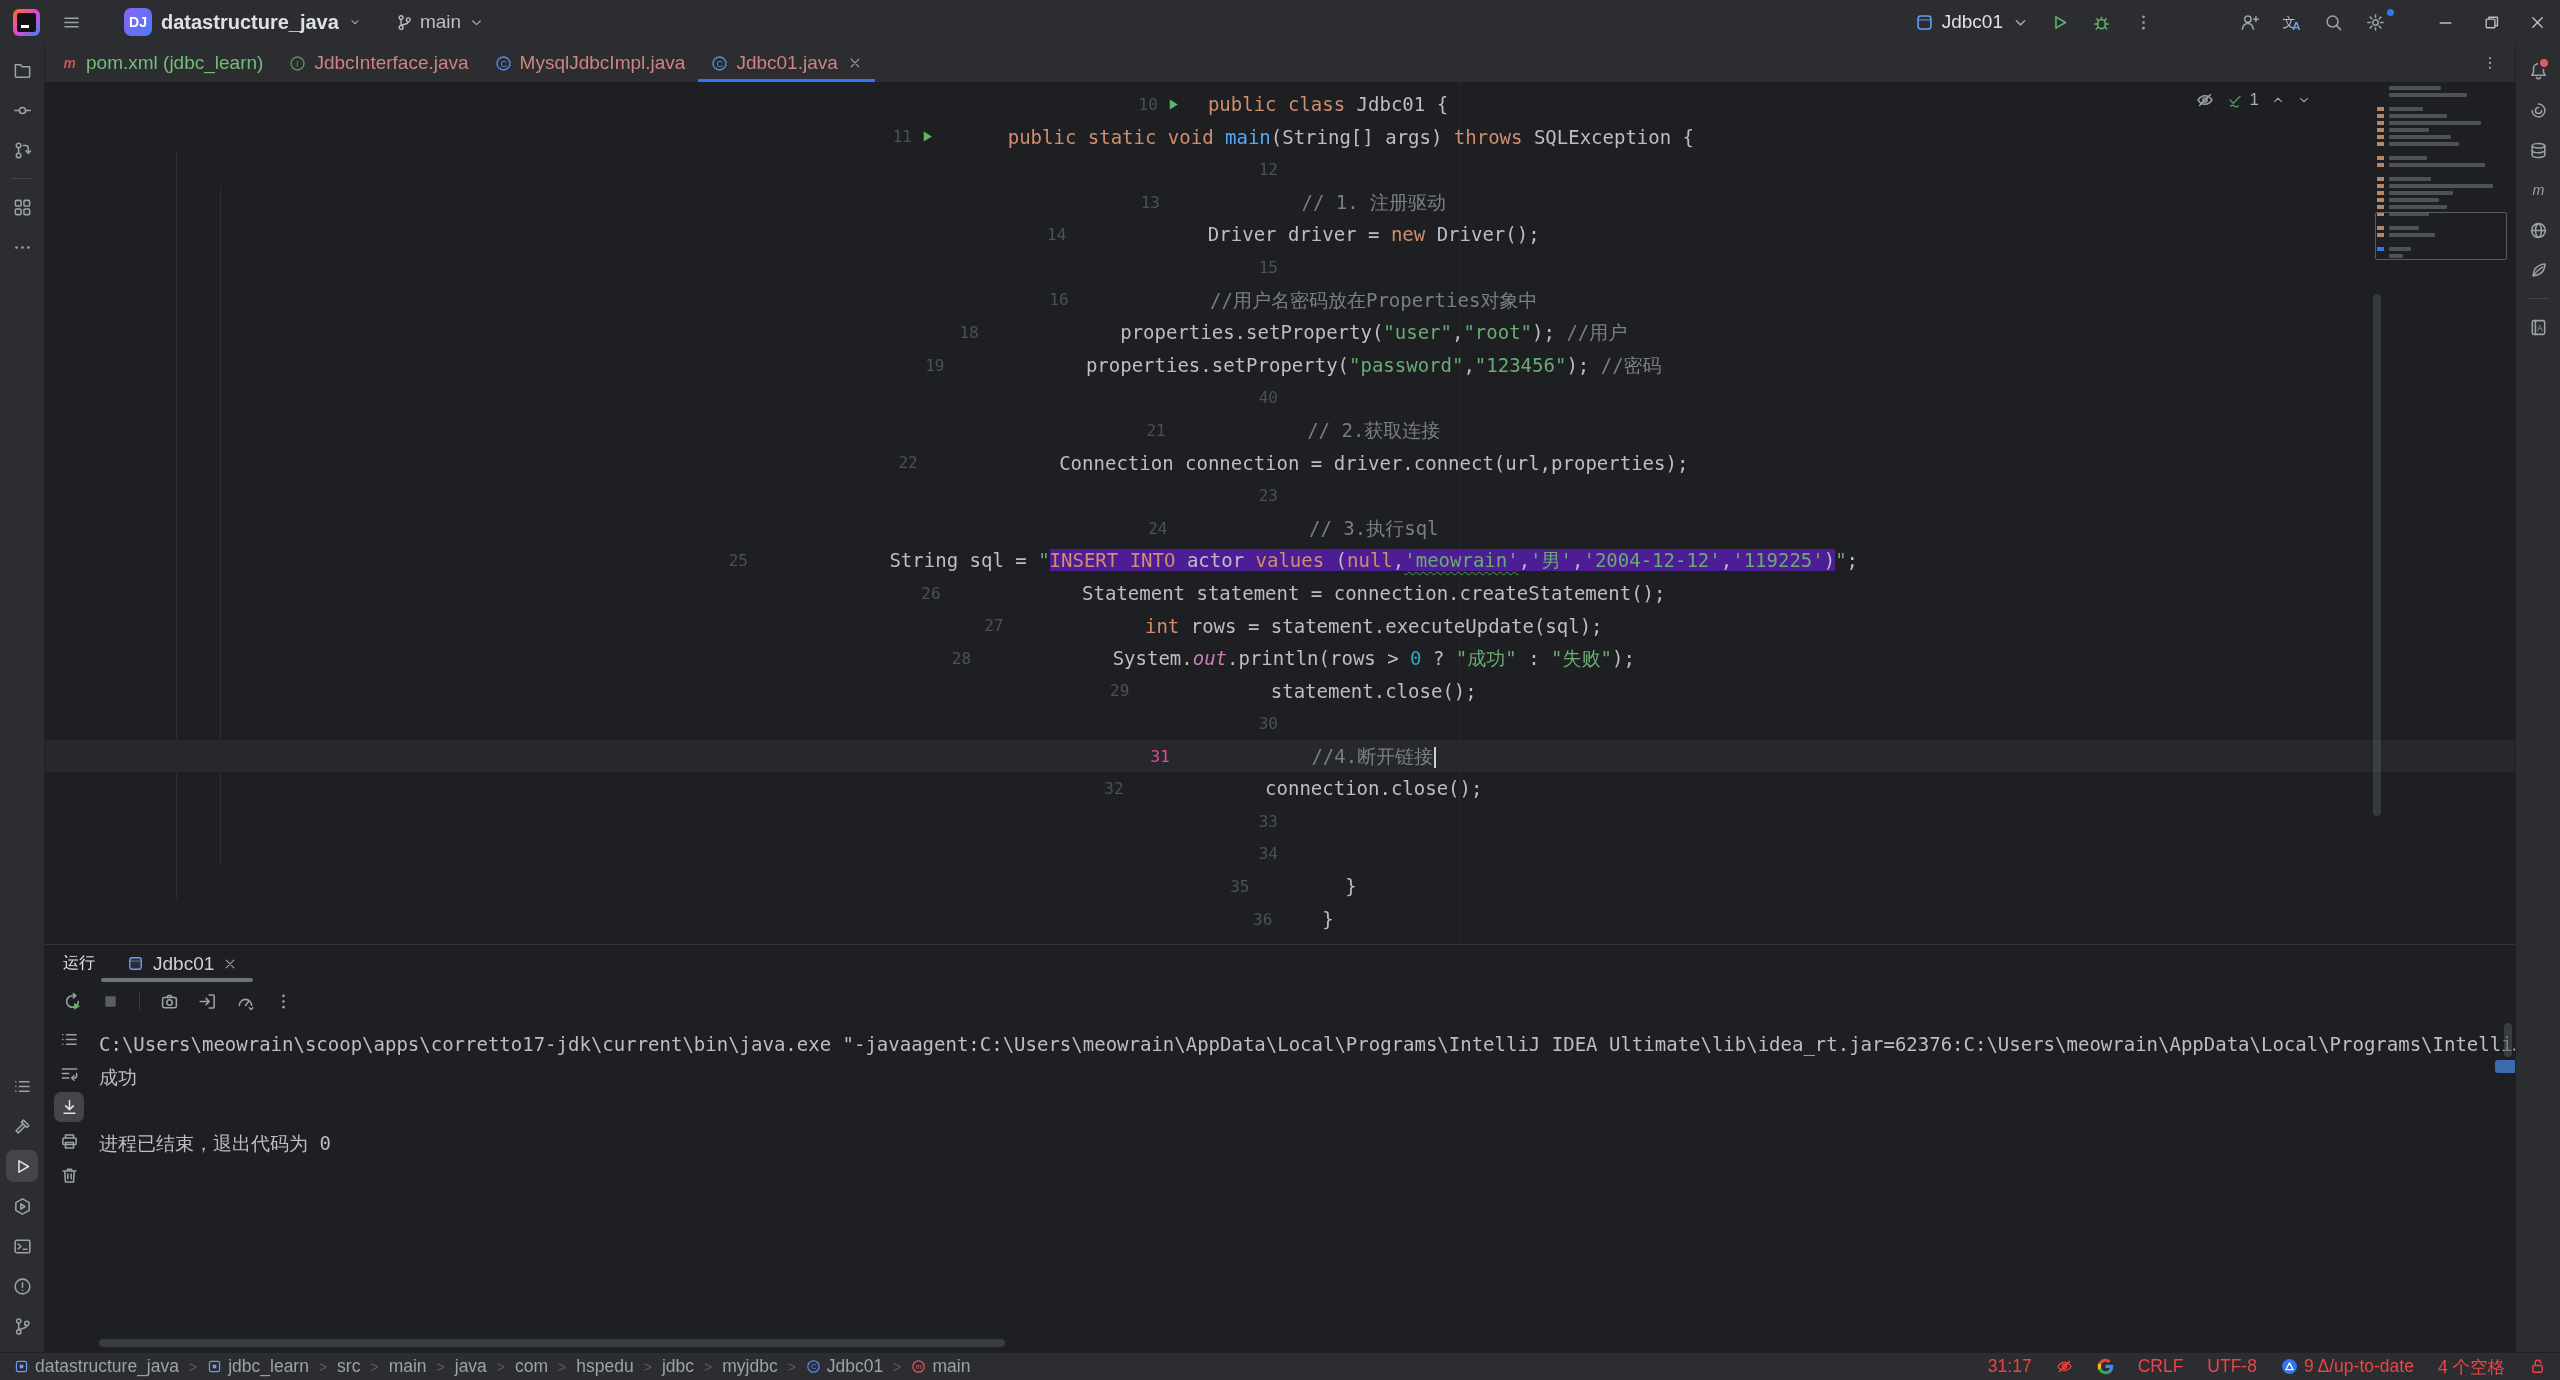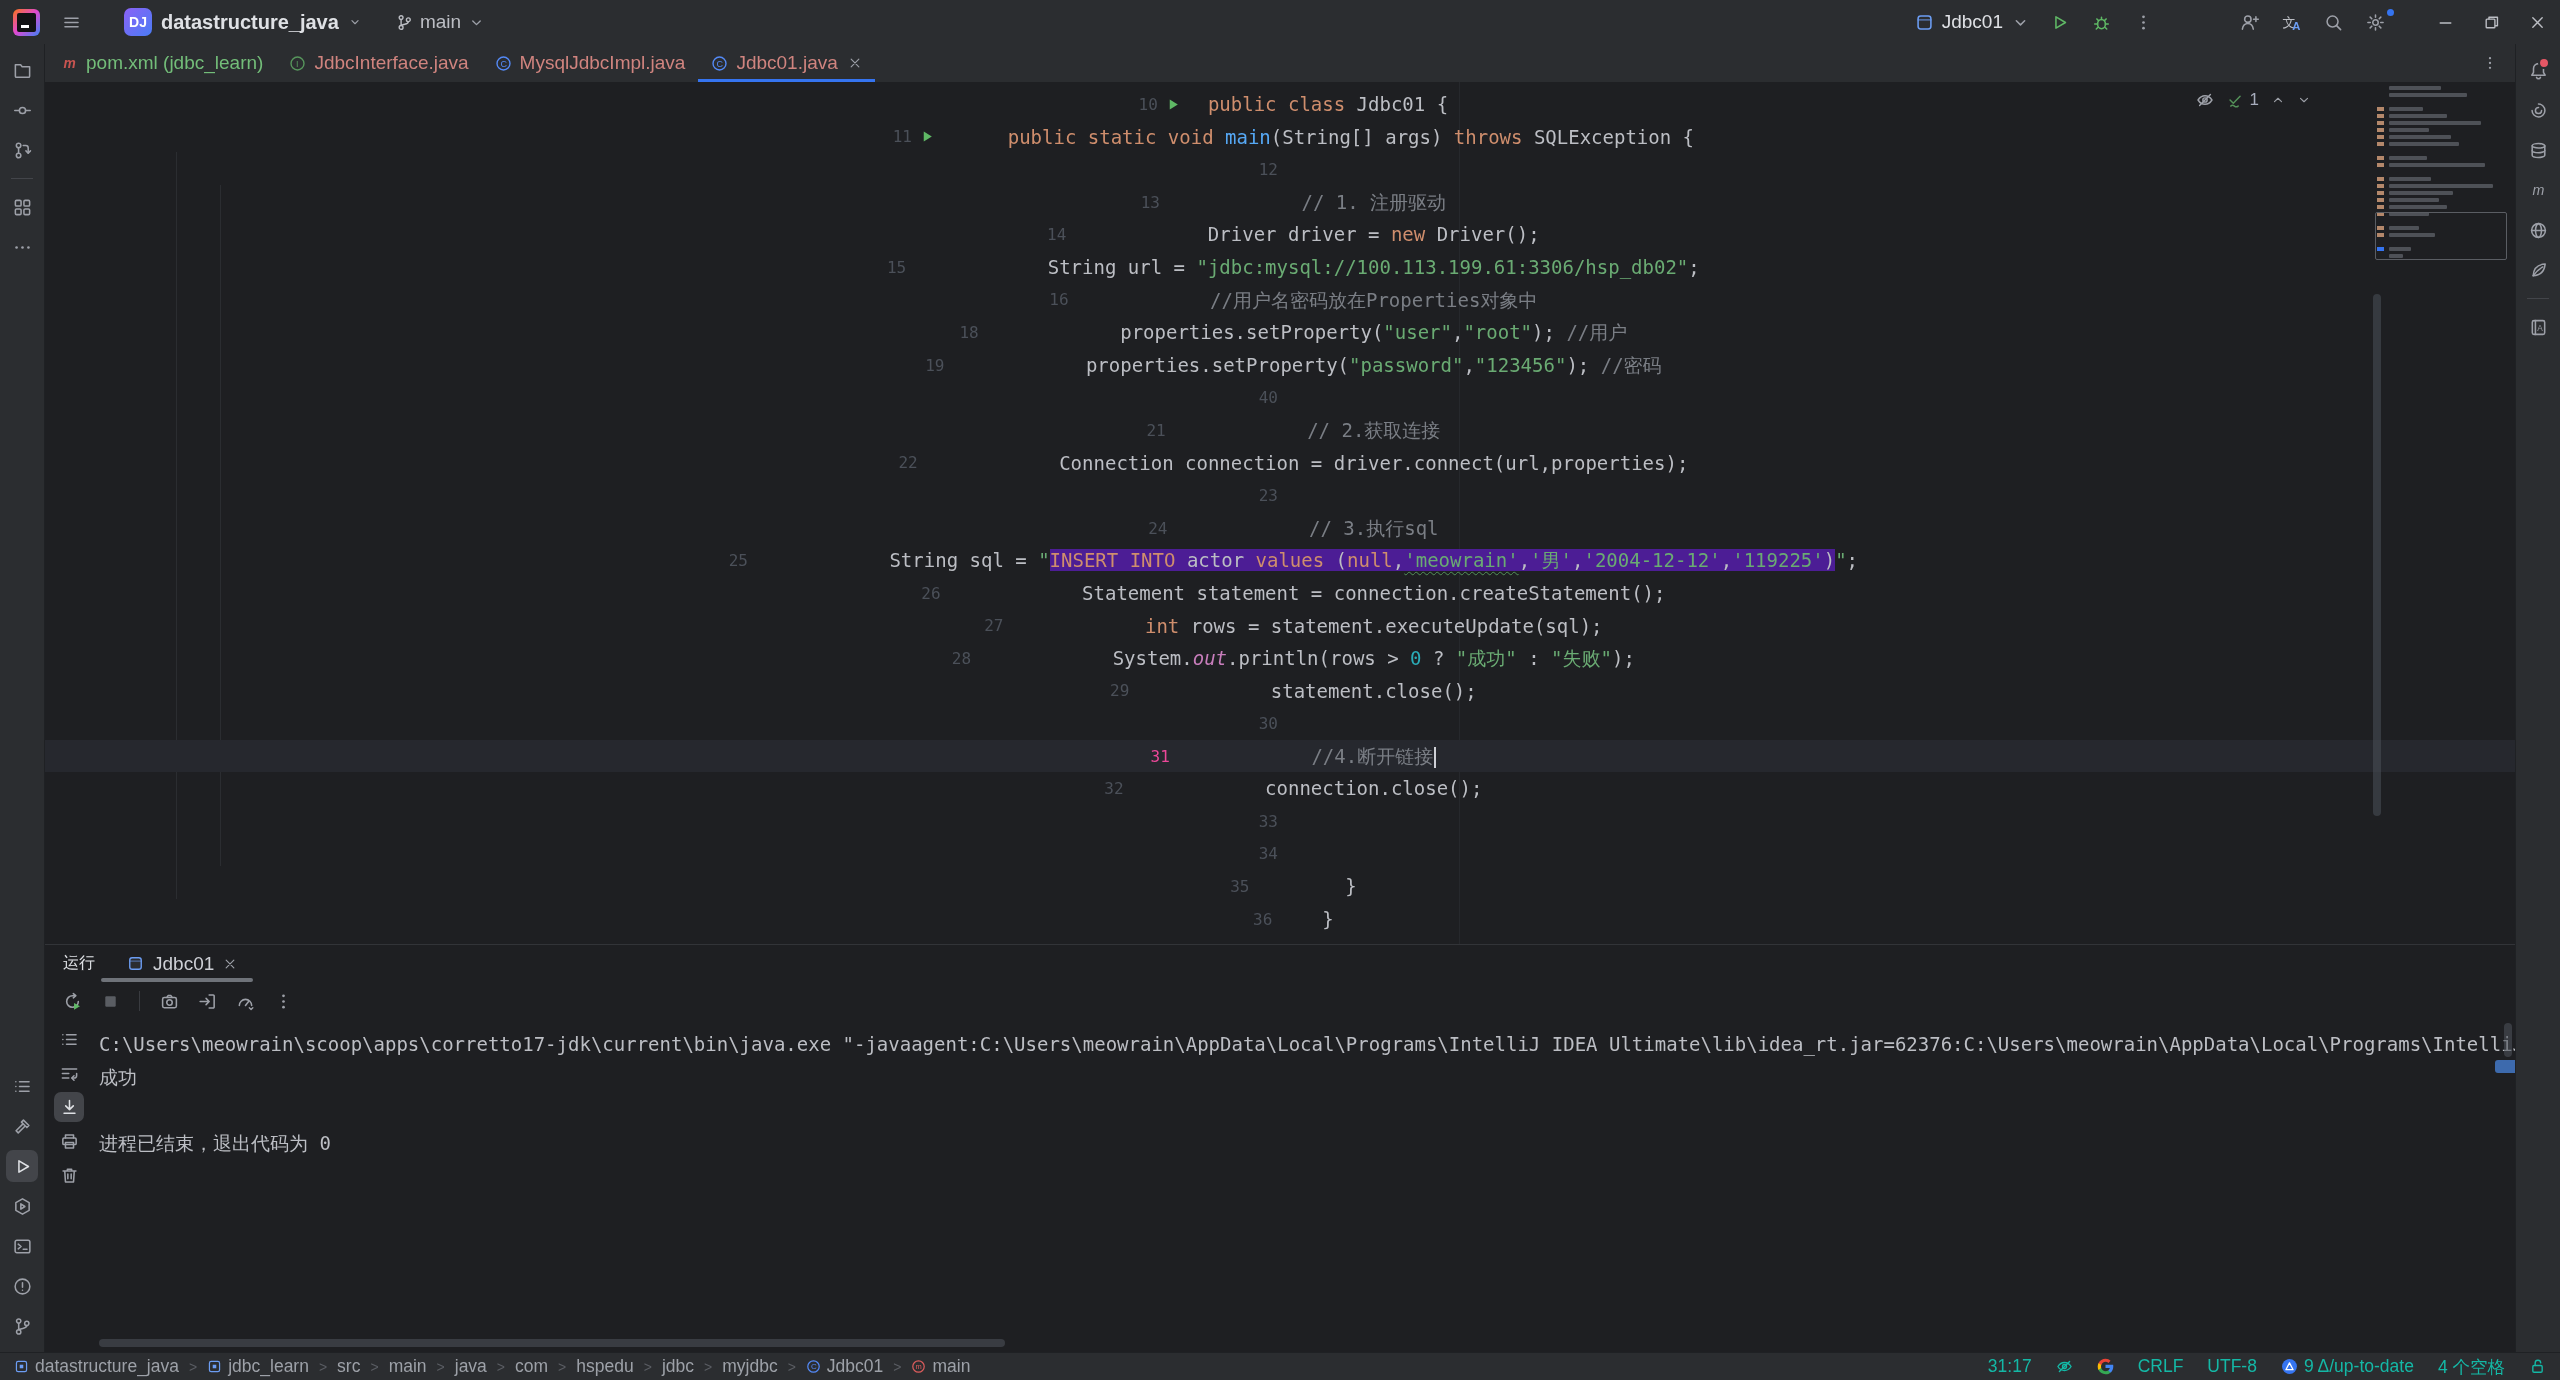--- a/index.html
+++ b/index.html
@@ -121,21 +121,21 @@
 
   
   .statusbar{position:absolute;left:0;right:0;bottom:0;height:28px;background:#2B2D30;
              border-top:1px solid #1F2124;display:flex;align-items:center;padding:0 14px;
              font-size:17.5px;color:#9DA1A8;box-sizing:border-box;}
   .bc{display:flex;align-items:center;gap:10px;}
   .bc .sep{color:#5A5D63;font-size:14px;}
   .crumb{display:flex;align-items:center;gap:6px;}
   .crumb .icon{width:15px;height:15px;}
   .sb-right{margin-left:auto;display:flex;align-items:center;gap:24px;}
-  .sb-item{display:flex;align-items:center;gap:6px;color:#14b8a6;}
+  .sb-item{display:flex;align-items:center;gap:6px;color:#ef4444;}
   .sb-item .icon{width:17px;height:17px;}
 </style>
 </head>
 <body>
 
 <div id="app">
 
   <div class="titlebar">
     <div class="logo">
         <i></i>
@@ -475,21 +475,20 @@
               <pre class="code"><span class="tk d">        </span><span class="tk c">// 1. 注册驱动</span></pre>
             </div>
             <div class="row">
               <div class="ln">14</div>
               <div class="gut"></div>
               <pre class="code"><span class="tk d">        Driver driver = </span><span class="tk k">new</span><span class="tk d"> Driver();</span></pre>
             </div>
             <div class="row">
               <div class="ln">15</div>
               <div class="gut"></div>
-              <pre class="code"><span class="tk d">        String url = </span><span class="tk s">"jdbc:mysql://100.113.199.61:3306/hsp_db02"</span><span class="tk d">;</span></pre>
             </div>
             <div class="row">
               <div class="ln">16</div>
               <div class="gut"></div>
               <pre class="code"><span class="tk d">        </span><span class="tk c">//用户名密码放在Properties对象中</span></pre>
             </div>
             <div class="row">
               <div class="ln">18</div>
               <div class="gut"></div>
               <pre class="code"><span class="tk d">        properties.setProperty(</span><span class="tk s">"user"</span><span class="tk d">,</span><span class="tk s">"root"</span><span class="tk d">); </span><span class="tk c">//用户</span></pre>

